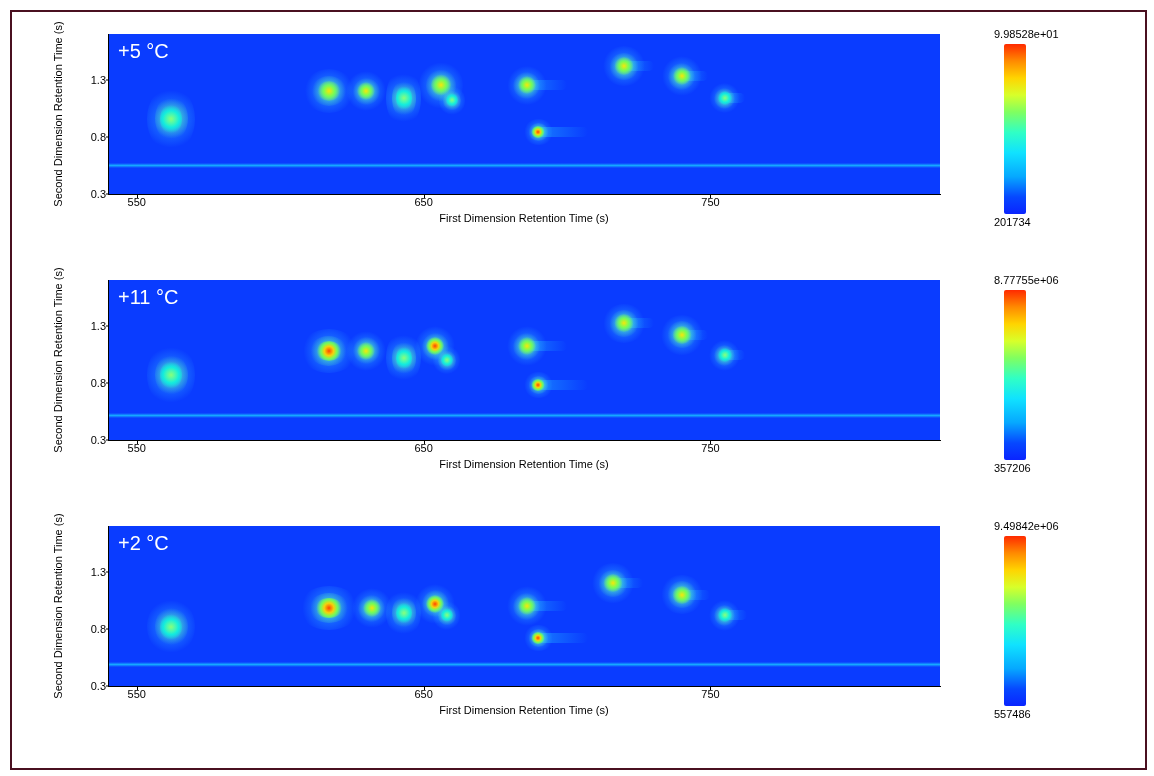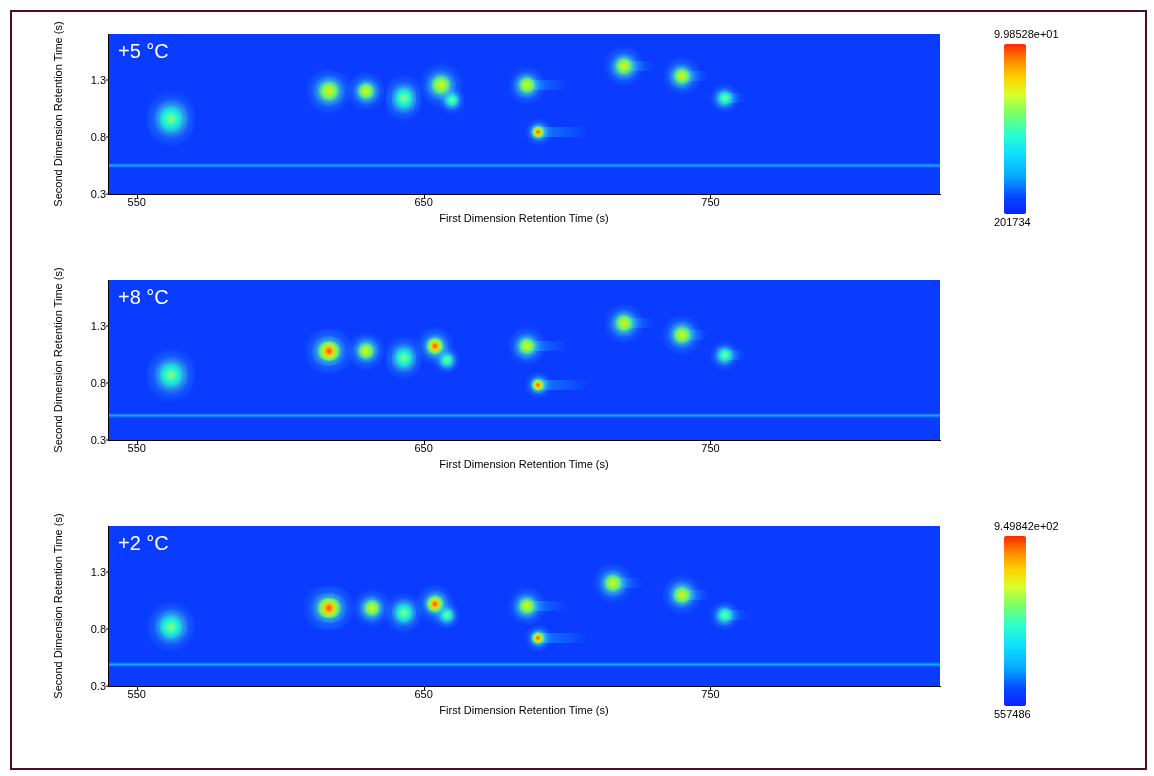--- a/index.html
+++ b/index.html
@@ -347,35 +347,40 @@
             <div class="glow1"></div>
           </div>
           <div class="tail" style="left: 616.828px; top: 75.4286px; width: 20px;"></div>
           <div class="peak cool" style="left: 616.828px; top: 75.4286px; width: 14px; height: 14px;">
             <div class="glow3"></div>
             <div class="glow2"></div>
             <div class="glow1"></div>
           </div>
         </div>
       <div class="axis-border"></div>
-      <div class="panel-title">+8 °C</div>
+      <div class="panel-title">+11 °C</div>
       <div class="xlabel">First Dimension Retention Time (s)</div>
     <div class="ytick" style="top: 160px;">0.3</div>
         <div class="tickmark-y" style="top: 160px;"></div>
         <div class="ytick" style="top: 102.857px;">0.8</div>
         <div class="tickmark-y" style="top: 102.857px;"></div>
         <div class="ytick" style="top: 45.7143px;">1.3</div>
         <div class="tickmark-y" style="top: 45.7143px;"></div>
         <div class="xtick" style="left: 52.6897px;">550</div>
         <div class="tickmark-x" style="left: 52.6897px;"></div>
         <div class="xtick" style="left: 339.586px;">650</div>
         <div class="tickmark-x" style="left: 339.586px;"></div>
         <div class="xtick" style="left: 626.483px;">750</div>
         <div class="tickmark-x" style="left: 626.483px;"></div>
       </div>
+    <div class="cbar-wrap">
+      <div class="cbar-top">8.77755e+06</div>
+      <div class="cbar"></div>
+      <div class="cbar-bot">357206</div>
+    </div>
   </div>
 
   <div class="panel-row r3">
     <div class="ylabel">Second Dimension Retention Time (s)</div>
     <div class="plot-wrap">
       <div class="plot-area" id="area2">
           <div class="baseline" style="top: 136.286px;"></div>
           <div class="peak cool" style="left: 63.1172px; top: 100.571px; width: 22px; height: 26px;">
             <div class="glow3"></div>
             <div class="glow2"></div>
@@ -447,19 +452,19 @@
         <div class="ytick" style="top: 45.7143px;">1.3</div>
         <div class="tickmark-y" style="top: 45.7143px;"></div>
         <div class="xtick" style="left: 52.6897px;">550</div>
         <div class="tickmark-x" style="left: 52.6897px;"></div>
         <div class="xtick" style="left: 339.586px;">650</div>
         <div class="tickmark-x" style="left: 339.586px;"></div>
         <div class="xtick" style="left: 626.483px;">750</div>
         <div class="tickmark-x" style="left: 626.483px;"></div>
       </div>
     <div class="cbar-wrap">
-      <div class="cbar-top">9.49842e+02</div>
+      <div class="cbar-top">9.49842e+06</div>
       <div class="cbar"></div>
       <div class="cbar-bot">557486</div>
     </div>
   </div>
 
 </div>
 
 </body></html>

